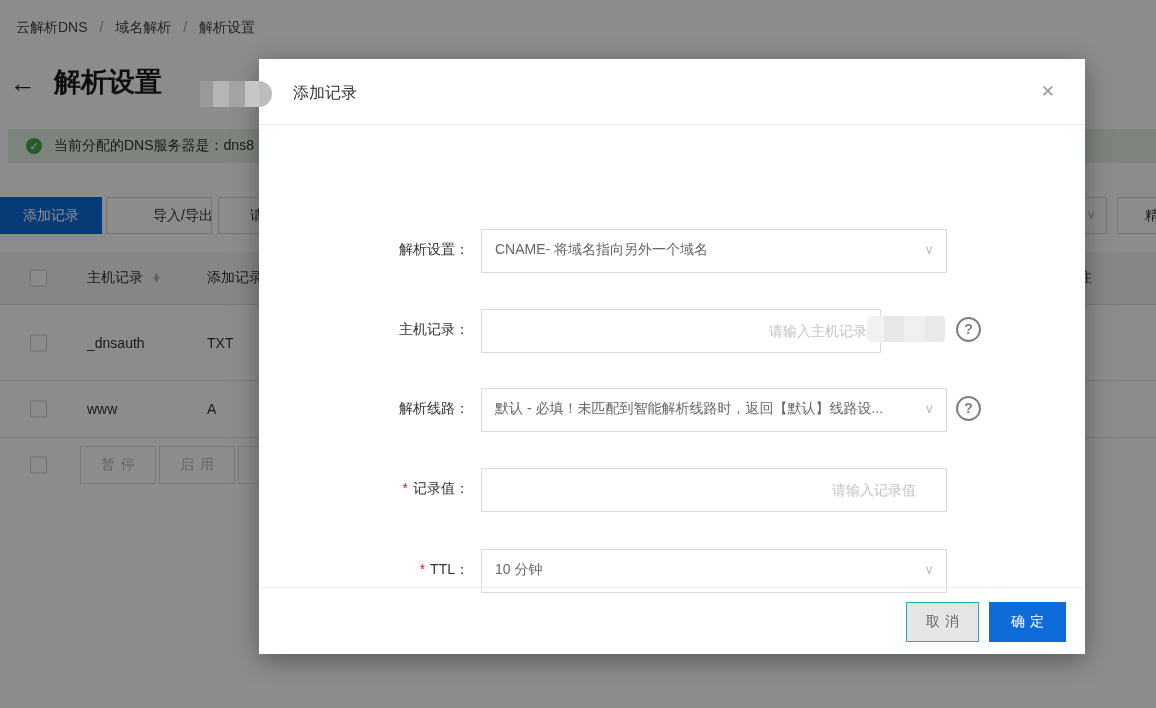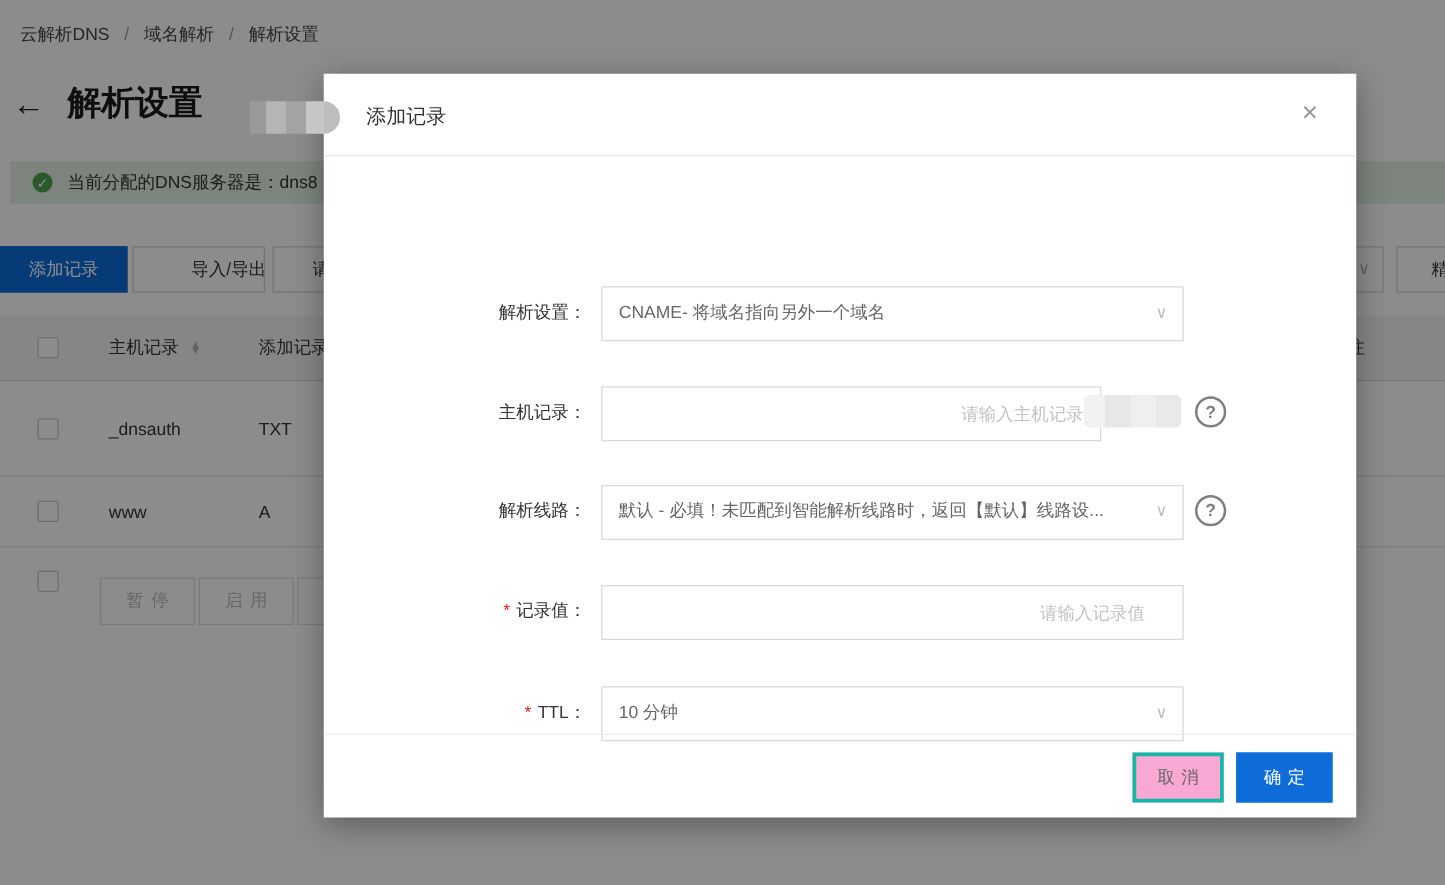--- a/index.html
+++ b/index.html
@@ -34,21 +34,21 @@
   .table { position:absolute; left:0; right:0; top:252px; font-size:14px; }
   .t-head { position:relative; height:53px; background:#f5f5f6; border-bottom:1px solid #ddd; color:#333; }
   .t-row { position:relative; border-bottom:1px solid #e4e4e4; color:#333; }
   .row1 { height:76px; } .row2 { height:57px; } .row-batch { height:54px; border-bottom:none; }
   .cell { position:absolute; top:50%; transform:translateY(-50%); white-space:nowrap; }
   .cb { position:absolute; left:30px; top:50%; transform:translateY(-50%); width:17px; height:17px;
     border:1px solid #c9c9c9; background:#fff; border-radius:2px; cursor:pointer; }
   .col-host { left:87px; } .col-type { left:207px; } .col-remark { left:1064px; }
   .sort { left:152px; display:inline-flex; flex-direction:column; line-height:0.55; font-size:9px; color:#b3b3b3; cursor:pointer; }
   .batch-btn { position:absolute; top:8px; height:38px; border:1px solid #ddd; background:#fff; color:#bbb;
-    font-size:14px; display:flex; align-items:center; justify-content:center; letter-spacing:6px; padding-left:6px;margin-top:16px; }
+    font-size:14px; display:flex; align-items:center; justify-content:center; letter-spacing:6px; padding-left:6px; }
   .bb1 { left:80px; width:76px; } .bb2 { left:159px; width:76px; } .bb3 { left:238px; width:70px; }
 
   
   .mask { position:absolute; inset:0; background:rgba(0,0,0,0.45); z-index:10; }
   .modal { position:absolute; left:259px; top:59px; width:826px; height:595px; background:#fff; z-index:20;
     box-shadow:0 6px 24px rgba(0,0,0,0.35); }
   .m-head { position:relative; height:66px; border-bottom:1px solid #e8e8e8; }
   .m-title { position:absolute; left:34px; top:24px; font-size:16px; color:#333; }
   .m-close { position:absolute; right:30px; top:22px; font-size:17px; color:#9b9b9b; cursor:pointer; }
 
@@ -64,21 +64,21 @@
   input.native { border:none; outline:none; width:100%; height:100%; font:inherit; color:#333; background:transparent;text-align:right; }
   input.native::placeholder { color:#c3c3c3; }
   .host-blur { position:absolute; left:608px; top:7px; width:78px; height:26px; border-radius:4px;
     background:linear-gradient(90deg,#f2f2f2 0 22%,#e7e7e7 22% 48%,#efefef 48% 74%,#e9e9e9 74%); }
   .help { position:absolute; left:697px; top:8px; width:25px; height:25px; border:2px solid #7f7f7f; border-radius:50%;
     color:#7f7f7f; font-size:14px; font-weight:bold; text-align:center; line-height:21px; cursor:pointer; }
 
   .m-foot { position:absolute; left:0; right:0; bottom:0; height:67px; border-top:1px solid #ebebeb; }
   .m-btn { position:absolute; top:14px; height:40px; font-size:14px; letter-spacing:5px; padding-left:5px;
     display:flex; align-items:center; justify-content:center; cursor:pointer; }
-  .btn-cancel { left:647px; width:73px; background:#f9a8d4; border:3px solid #14b8a6; color:#666; }
+  .btn-cancel { left:647px; width:73px; background:#e5e5e5; border:1px solid #14b8a6; color:#666; }
   .btn-ok { left:730px; width:77px; background:#0e6cd9; border:1px solid #0e6cd9; color:#fff; }
 </style>
 </head>
 <body>
 
 <div class="page">
 
   <div class="breadcrumb">
     <span class="crumb">云解析DNS</span>
     <span class="sep">/</span>

